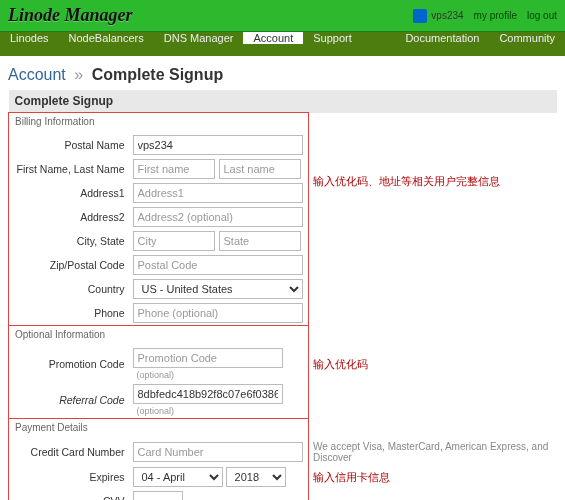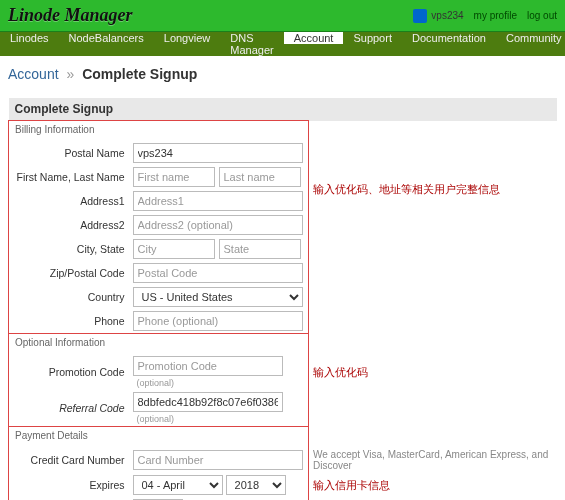--- a/index.html
+++ b/index.html
@@ -8,21 +8,21 @@
   .logo { font-family: Georgia, 'Times New Roman', serif; font-style: italic; font-weight: bold; font-size: 18px; color: #111; text-shadow: 0 1px 0 rgba(255,255,255,0.3); }
   .header-right { display: flex; align-items: center; gap: 10px; font-size: 10px; }
   .user-badge { display: flex; align-items: center; gap: 4px; }
   .user-badge-icon { width: 14px; height: 14px; background: #0066cc; border-radius: 2px; display: inline-block; }
   .header-link { color: #004a00; text-decoration: none; }
   .navbar { height: 24px; background: #4d7c0f; display: flex; align-items: flex-start; font-size: 11px; }
   .nav-item { color: #eee; padding: 0 10px; display: flex; align-items: center; cursor: pointer; }
   .nav-item.active { background: #fff; color: #333; }
   .nav-spacer { flex: 1; }
   .content { padding: 10px 8px 20px 8px; }
-  .breadcrumb { font-size: 14px; margin-bottom: 16px; }
+  .breadcrumb { font-size: 16px; margin-bottom: 6px; }
   .breadcrumb a { color: #336699; text-decoration: none; }
   .breadcrumb .sep { color: #999; margin: 0 4px; }
   .form-table { width: 100%; border-collapse: collapse; }
   .form-table td { vertical-align: middle; padding: 2px 4px; }
   .section-header td { background: #e8e8e8; font-weight: bold; font-size: 12px; padding: 4px 6px; }
   .subsection td { color: #666; font-size: 10px; padding: 3px 6px 6px; }
   .label-cell { text-align: right; width: 120px; color: #333; font-size: 10.5px; }
   .input-cell { width: 180px; }
   .side-cell { color: #a00; font-size: 11px; padding-left: 8px; }
   .side-cell.gray { color: #888; font-size: 10px; }
@@ -47,21 +47,20 @@
       <span>vps234</span>
     </span>
     <a href="#" class="header-link">my profile</a>
     <a href="#" class="header-link">log out</a>
   </div>
 </div>
 
 <div class="navbar">
   <div class="nav-item">Linodes</div>
   <div class="nav-item">NodeBalancers</div>
-  <div class="nav-item">Longview</div>
   <div class="nav-item">DNS Manager</div>
   <div class="nav-item active">Account</div>
   <div class="nav-item">Support</div>
   <div class="nav-spacer"></div>
   <div class="nav-item">Documentation</div>
   <div class="nav-item">Community</div>
 </div>
 
 <div class="content">
 

